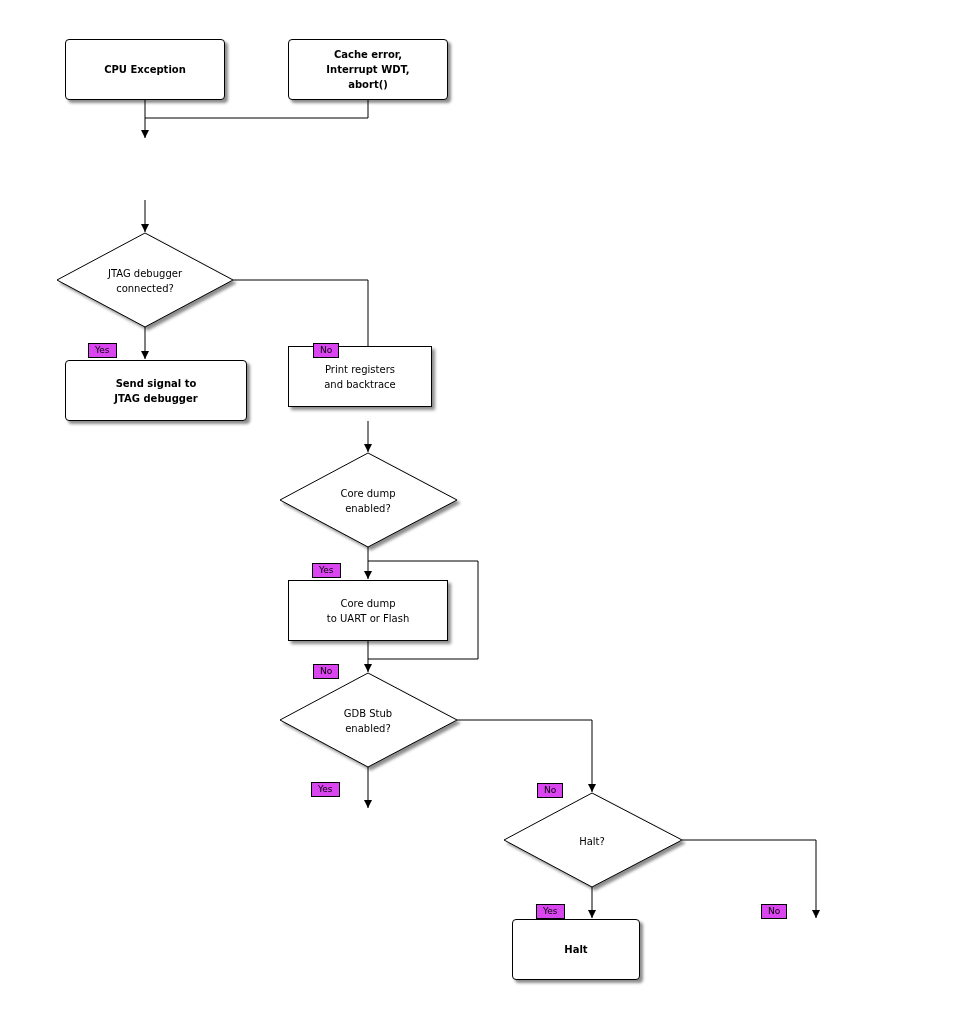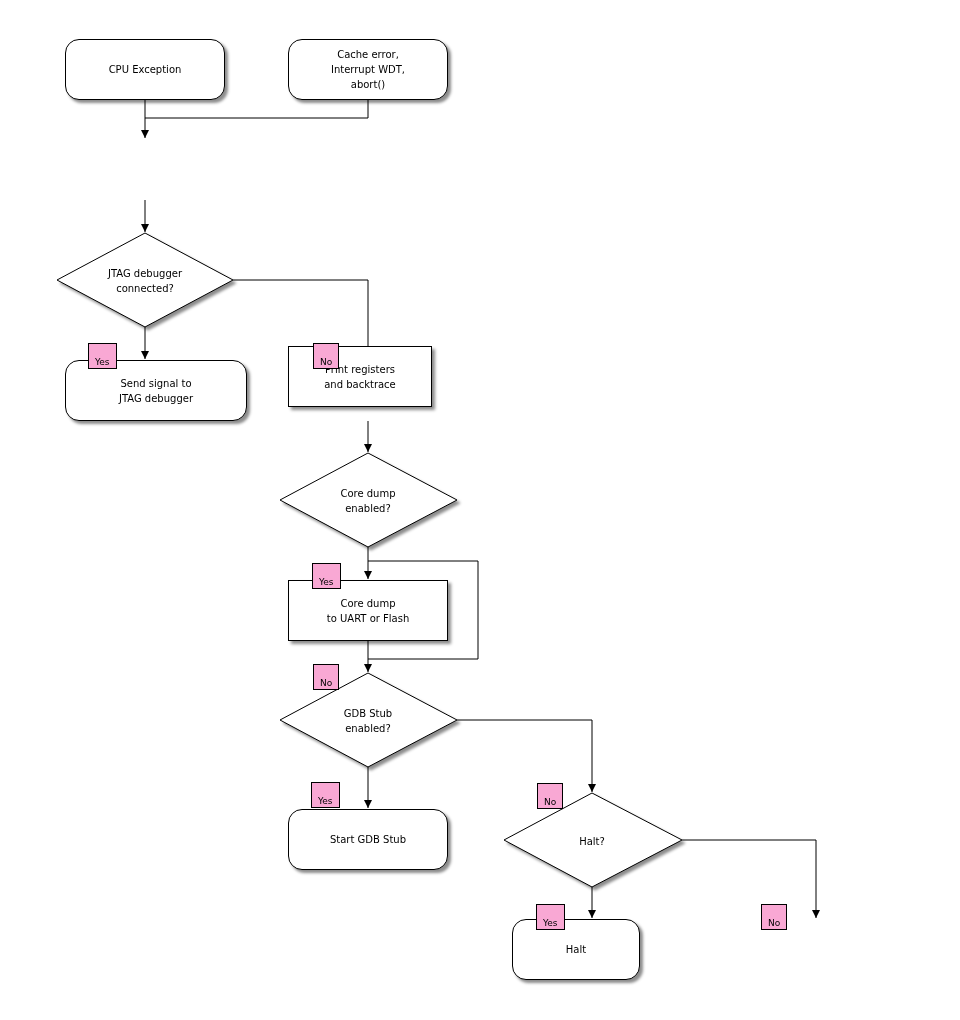--- a/index.html
+++ b/index.html
@@ -29,39 +29,40 @@
     display: flex;
     align-items: center;
     justify-content: center;
     text-align: center;
     font-size: 10px;
     line-height: 15px;
     white-space: pre-line;
     box-shadow: 3px 3px 3px rgba(0,0,0,0.45);
   }
   .node.rounded {
-    border-radius: 14px;
+    border-radius: 4px;
+    font-weight: bold;
   }
   .dlabel {
     position: absolute;
     transform: translate(-50%, -50%);
     text-align: center;
     font-size: 10px;
     line-height: 15px;
     white-space: pre-line;
   }
   .blabel {
     position: absolute;
     box-sizing: border-box;
-    background: #f9a8d4;
+    background: #d946ef;
     border: 1px solid #000000;
     font-size: 9px;
     line-height: 13px;
     height: 15px;
-    padding: 12px 6px;
+    padding: 0 6px;
     text-align: center;
   }
 </style>
 </head>
 <body>
 
 <div class="canvas">
 
   <svg class="wires" width="960" height="1020" viewBox="0 0 960 1020">
     <defs>
@@ -106,21 +107,20 @@
 
   <div class="node rounded" style="left:65px;  top:360px; width:182px; height:61px">Send signal to
 JTAG debugger</div>
 
   <div class="node" style="left:288px; top:346px; width:144px; height:61px">Print registers
 and backtrace</div>
 
   <div class="node" style="left:288px; top:580px; width:160px; height:61px">Core dump
 to UART or Flash</div>
 
-  <div class="node rounded" style="left:288px; top:809px; width:160px; height:61px">Start GDB Stub</div>
 
   <div class="node rounded" style="left:512px; top:919px; width:128px; height:61px">Halt</div>
 
 
   <div class="dlabel" style="left:145px; top:281px">JTAG debugger
 connected?</div>
 
   <div class="dlabel" style="left:368px; top:501px">Core dump
 enabled?</div>
 

